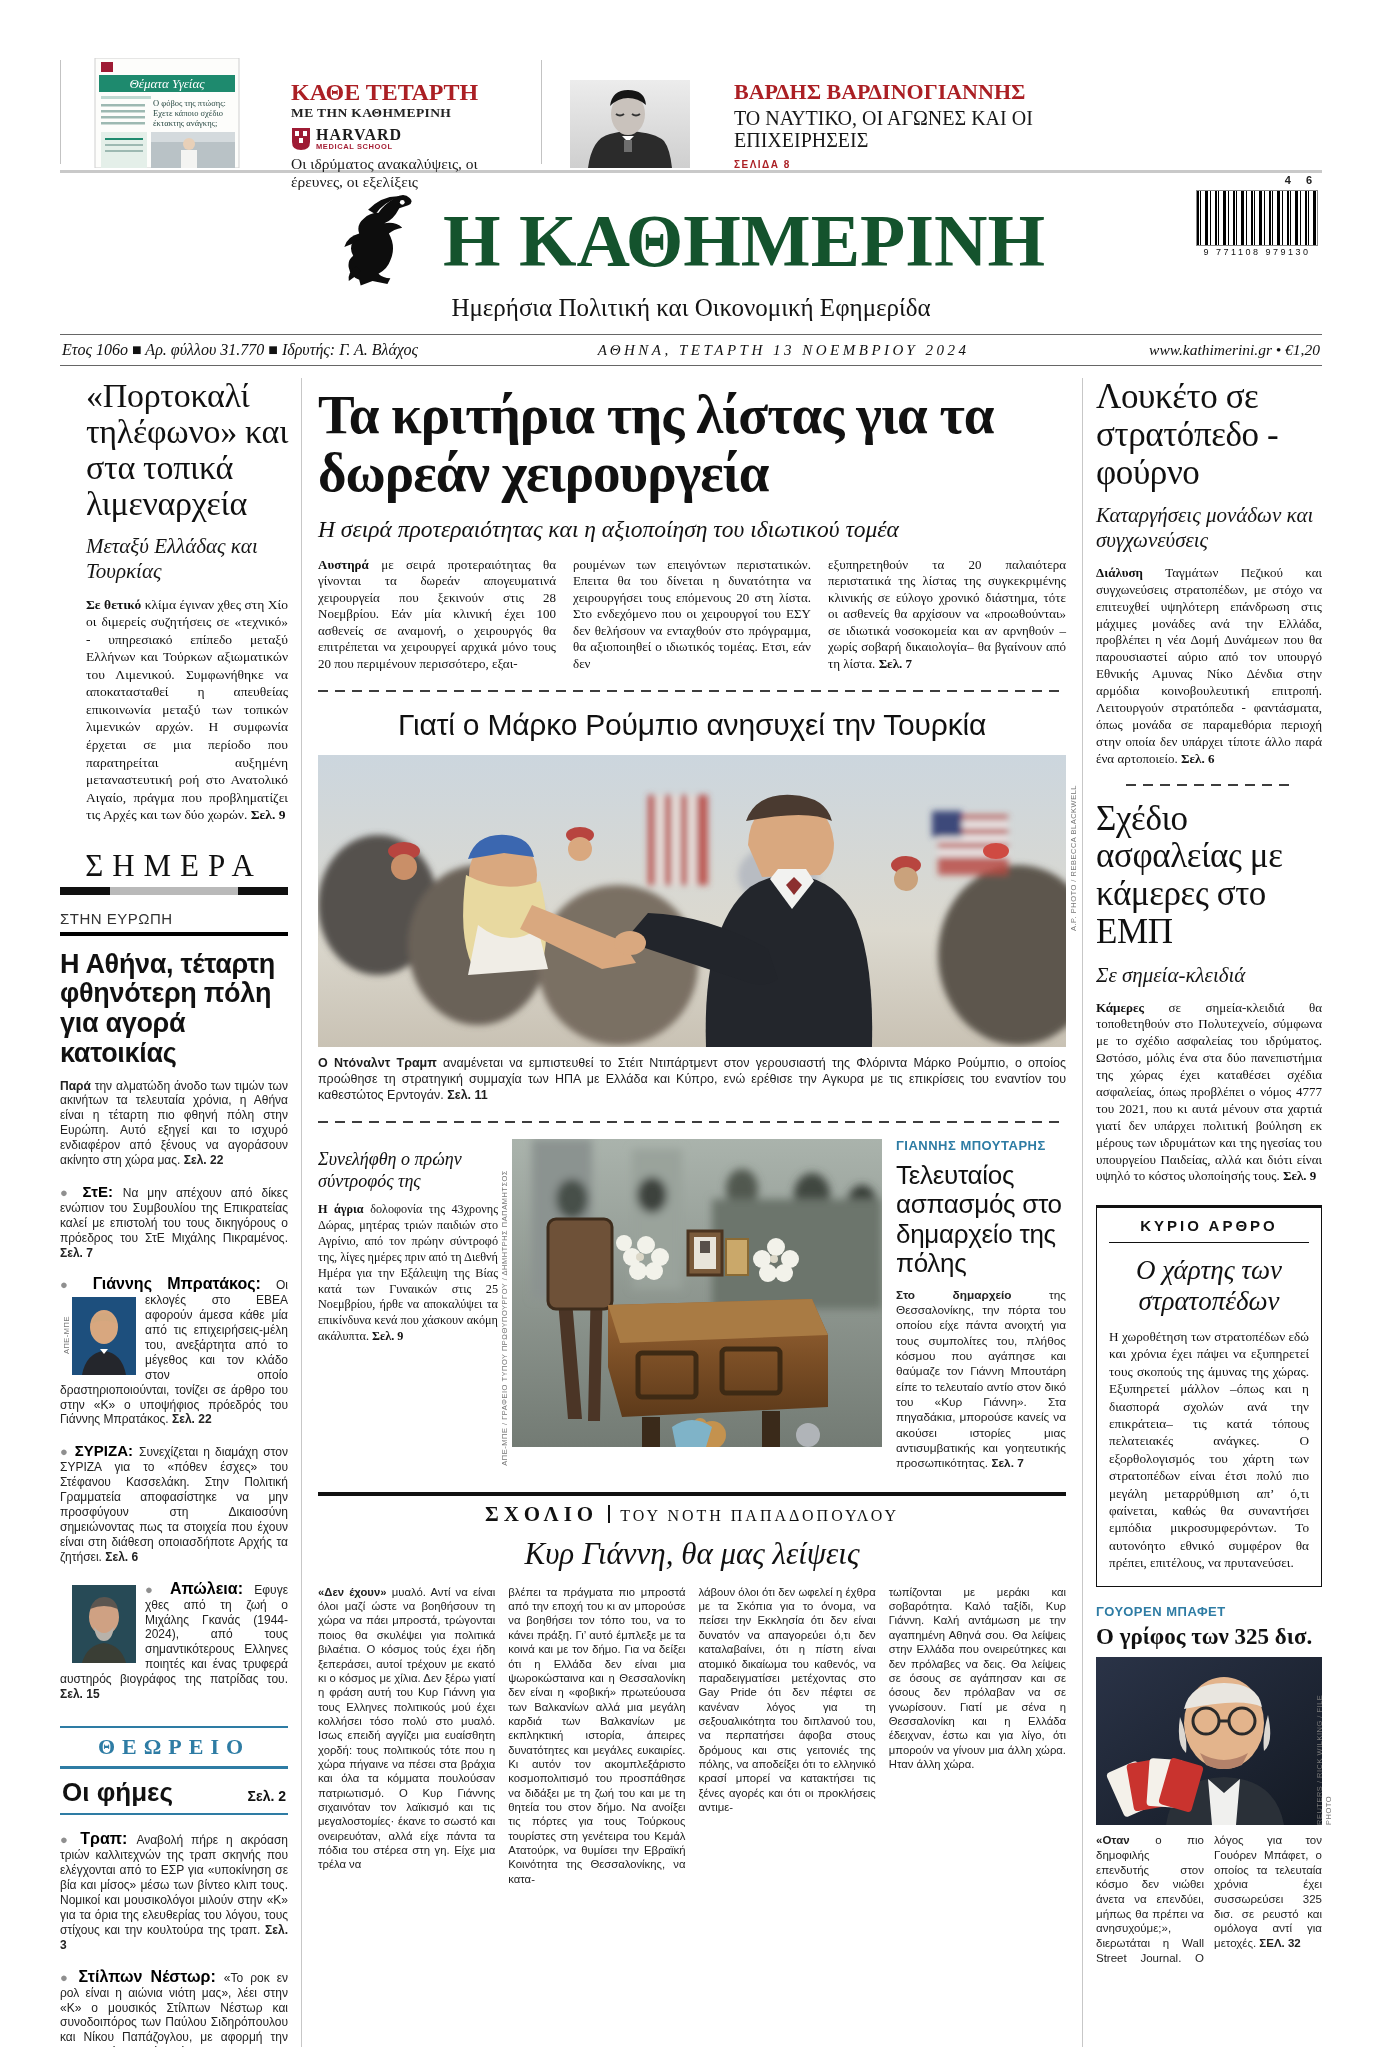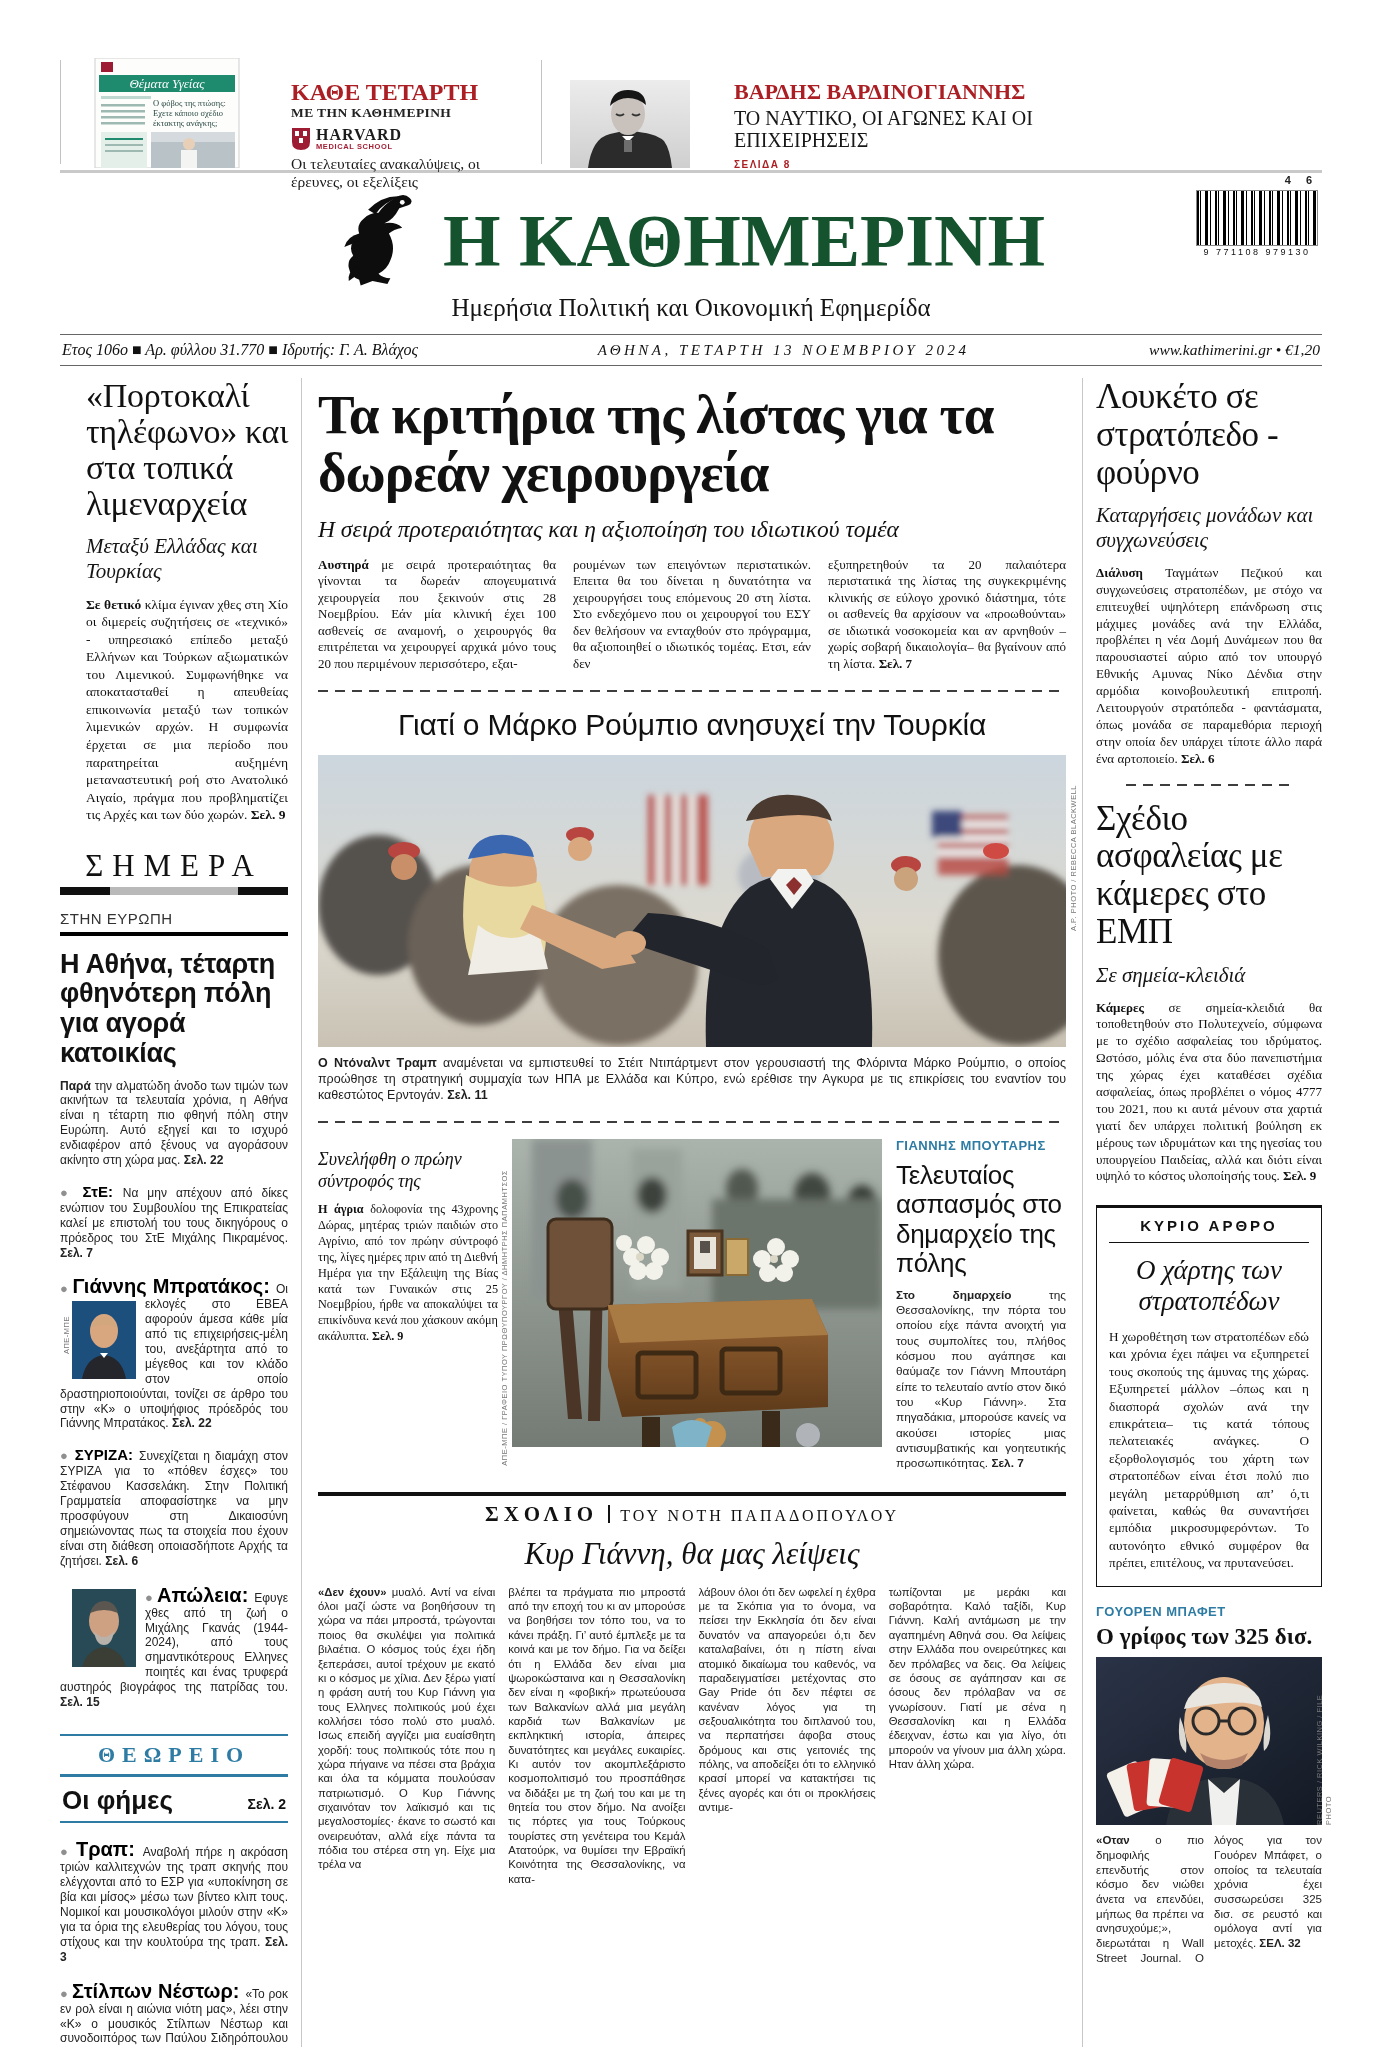--- a/index.html
+++ b/index.html
@@ -67,21 +67,21 @@
   .simera-title { font:400 31px/1 "Liberation Serif",serif; letter-spacing:9px; }
   .simera-bar { height:8px; margin-top:6px;
       background:linear-gradient(90deg,#101010 0 50px,#b9b9b9 50px calc(100% - 50px),#101010 calc(100% - 50px)); }
   .kick { font:400 15px/1 "Liberation Sans",sans-serif; letter-spacing:.5px; color:#333;
           border-bottom:4px solid #000000; padding-bottom:6px; margin-top:16px; }
   .h-sans { font:bold 27px/1.1 "Liberation Sans",sans-serif; letter-spacing:-.3px; margin-top:14px; }
   .bsans { font:12px/1.24 "Liberation Sans",sans-serif; color:#222; text-align:justify; margin-top:10px; }
   .bullet { margin-top:16px; font:12px/1.24 "Liberation Sans",sans-serif; color:#222; text-align:justify; position:relative; }
   .dot { color:#8f8f8f; font-size:13px; }
   .blabel { font:bold 15px/1 "Liberation Sans",sans-serif; color:#000; }
-  .blabel.big { font-size:20px; }
+  .blabel.big { font-size:16px; }
   .bphoto { float:left; width:64px; height:78px; margin:4px 9px 2px 12px; }
   .vcredit { position:absolute; writing-mode:vertical-rl; transform:rotate(180deg);
              font:7.5px "Liberation Sans",sans-serif; color:#777; letter-spacing:.5px; }
   .theoreio { margin-top:24px; }
   .th-rule { height:2.5px; background:#2e7ca4; }
   .th-title { text-align:center; font:bold 22px/1 "Liberation Serif",serif; letter-spacing:7px; color:#2e7ca4; padding:8px 0; }
   .th-head { display:flex; justify-content:space-between; align-items:baseline; padding:10px 2px 8px; }
   .th-h { font:bold 26px/1 "Liberation Sans",sans-serif; }
   .th-p { font:bold 14px/1 "Liberation Sans",sans-serif; }
 
@@ -170,21 +170,21 @@
           <path d="M1,1 h18 v14 q0,8 -9,8 q-9,0 -9,-8 Z" fill="#9e1b34"></path>
           <rect x="4" y="4" width="4" height="5" fill="#fff"></rect>
               <rect x="12" y="4" width="4" height="5" fill="#fff"></rect>
           <rect x="8" y="11" width="4" height="5" fill="#fff"></rect>
         </svg>
         <div>
           <div class="hv-name">HARVARD</div>
           <div class="hv-sub">MEDICAL SCHOOL</div>
         </div>
       </div>
-      <div class="tx">Οι τελευταίες ανακαλύψεις, οι έρευνες, οι εξελίξεις</div>
+      <div class="tx">Οι ιδρύματος ανακαλύψεις, οι έρευνες, οι εξελίξεις</div>
     </div>
     <div class="vd"></div>
     <div class="p-port">
       <svg width="120" height="88" viewBox="0 0 120 88">
         <rect width="120" height="88" fill="#e3e3e3"></rect>
         <rect width="120" height="88" fill="url(#gvd)"></rect>
         <defs>
               <linearGradient id="gvd" x1="0" y1="0" x2="0" y2="1">
           <stop offset="0" stop-color="#ececec"></stop>
                 <stop offset="1" stop-color="#cfcfcf"></stop>

